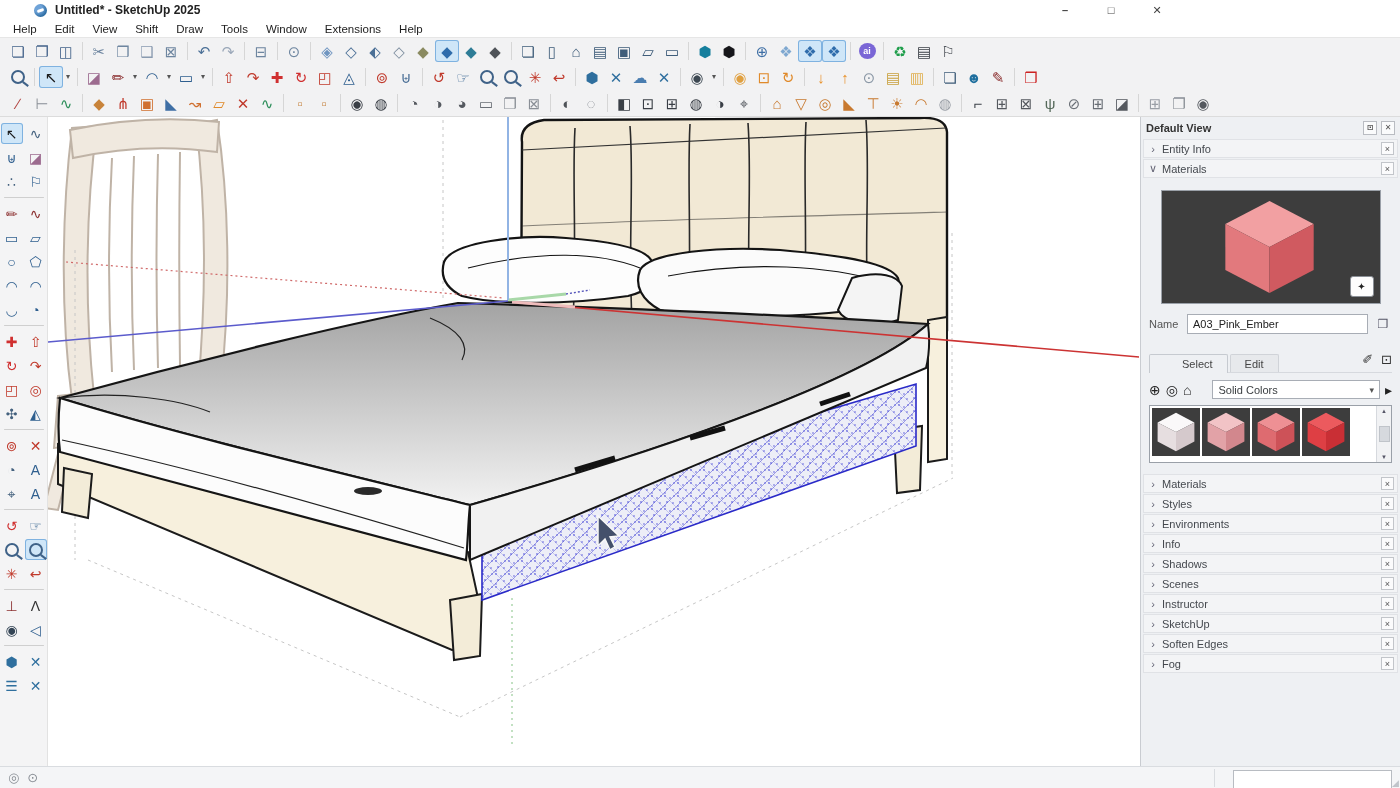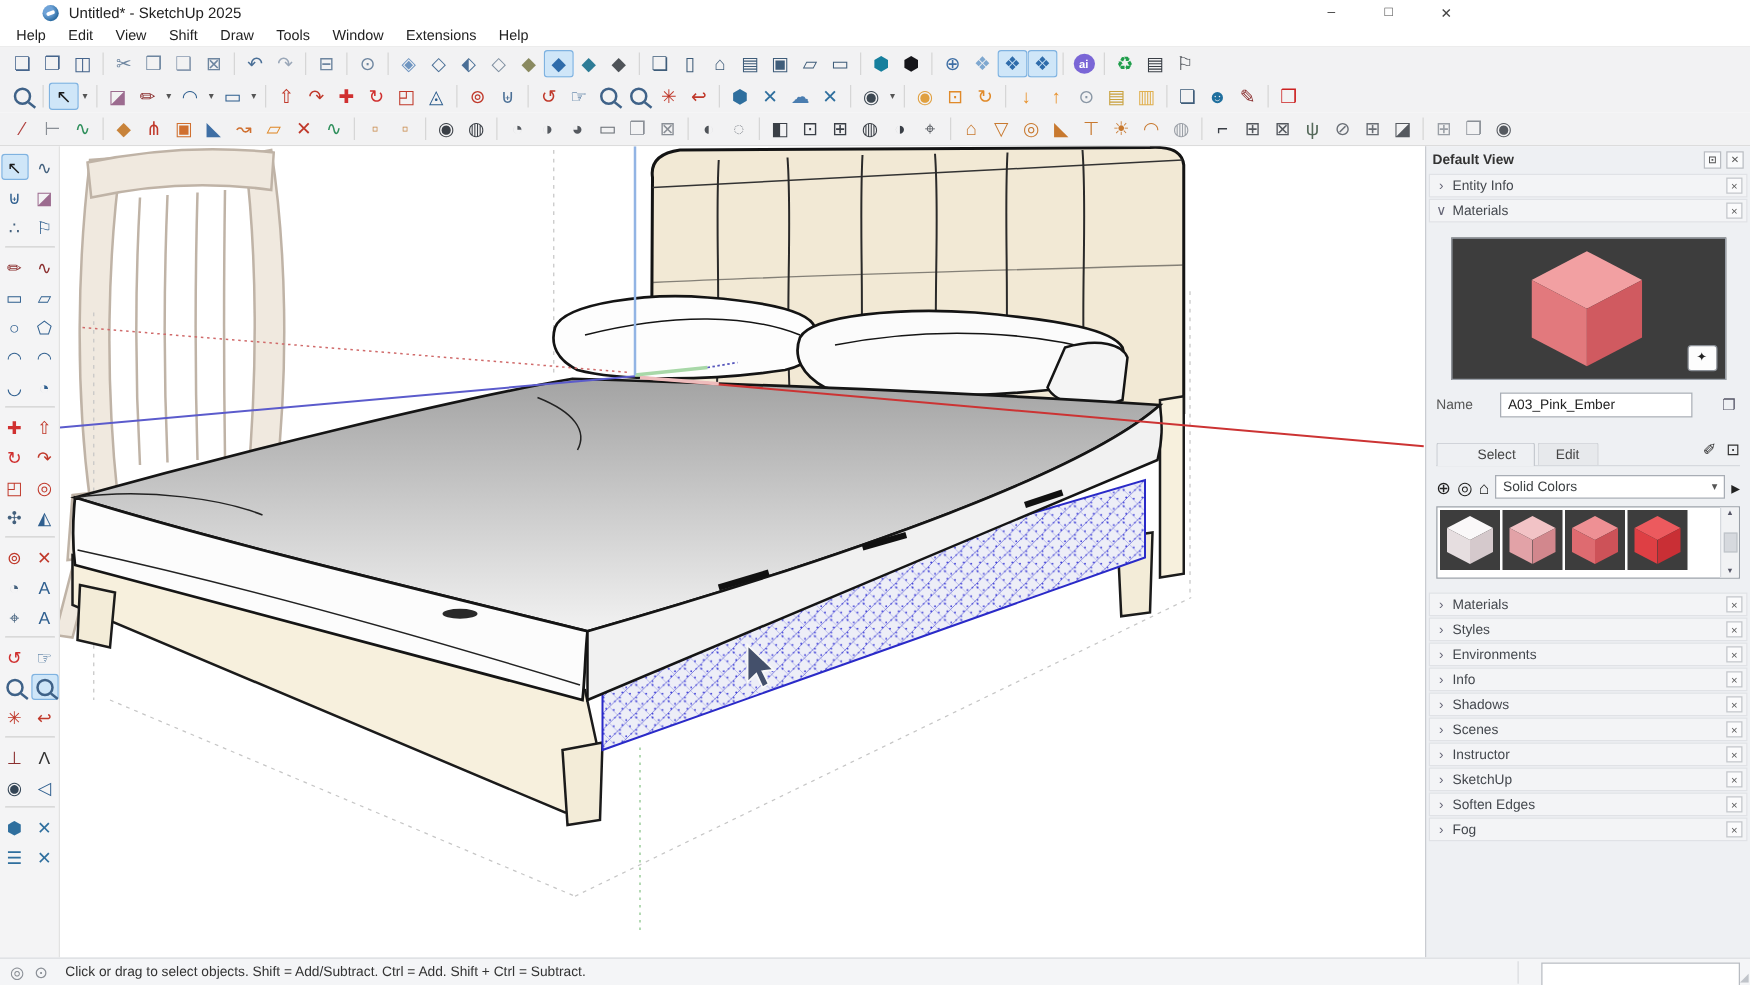--- a/index.html
+++ b/index.html
@@ -1,20 +1,20 @@
 <!DOCTYPE html>
 <html><head>
 <meta charset="utf-8">
 <style>
   html,body{margin:0;padding:0;}
   body{width:1400px;height:788px;position:relative;overflow:hidden;background:#fff;
        font-family:"Liberation Sans","DejaVu Sans",sans-serif;-webkit-font-smoothing:antialiased;}
   
   .titlebar{position:absolute;left:0;top:0;width:1180px;height:20px;background:#ffffff;
-            border-bottom:1px solid #ececec;display:flex;align-items:center;font-size:12px;color:#222;}
+            border-bottom:1px solid #ececec;display:flex;align-items:center;font-size:12px;color:#222;font-weight:bold;}
   .su-logo{width:13px;height:13px;border-radius:50%;margin:0 8px 0 34px;
            background:radial-gradient(circle at 35% 35%, #6fa3d8 0 30%, #2d6da3 70%);position:relative;}
   .su-logo::after{content:"";position:absolute;left:3px;top:5px;width:7px;height:3px;background:#fff;border-radius:2px;transform:rotate(-20deg);}
   .wbtns{position:absolute;right:0;top:0;height:20px;display:flex;}
   .wbtn{width:46px;height:20px;display:flex;align-items:center;justify-content:center;font-size:11px;color:#444;}
   
   .menubar{position:absolute;left:0;top:20px;width:1400px;height:18px;background:#ffffff;
            border-bottom:1px solid #e6e6e6;display:flex;align-items:center;font-size:11.5px;color:#222;padding-left:4px;box-sizing:border-box;}
   .menu-item{padding:0 9px;}
   
@@ -54,32 +54,32 @@
   .mat-body{padding-bottom:10px;}
   .preview{margin:12px auto 0;width:218px;height:112px;background:#3d3d3d;border:1px solid #9aa0a8;position:relative;}
   .cube{position:relative;}
   .cf{position:absolute;width:100%;height:100%;}
   .cf.top{clip-path:polygon(50% 2%,96% 26%,50% 50%,4% 26%);}
   .cf.left{clip-path:polygon(4% 26%,50% 50%,50% 98%,4% 74%);}
   .cf.right{clip-path:polygon(96% 26%,50% 50%,50% 98%,96% 74%);}
   .preview .cube{position:absolute;width:96px;height:96px;left:60px;top:8px;}
   .spark{position:absolute;right:6px;bottom:6px;width:22px;height:19px;background:#fdfdfd;border:1px solid #8a8f96;border-radius:3px;
          display:flex;align-items:center;justify-content:center;font-size:10px;color:#222;}
-  .namerow{display:flex;align-items:center;margin:10px 8px 0;gap:20px;}
+  .namerow{display:flex;align-items:center;margin:10px 8px 0;gap:6px;}
   .namelabel{color:#555;width:32px;}
   .nameinput{flex:1;height:18px;border:1px solid #a8adb5;background:#fff;font-size:11px;padding:0 5px;
              font-family:"Liberation Sans","DejaVu Sans",sans-serif;color:#222;}
   .copybtn{width:18px;height:16px;display:flex;align-items:center;justify-content:center;color:#556;font-size:12px;}
   .tabs{display:flex;align-items:flex-end;margin:16px 8px 0;height:22px;border-bottom:1px solid #d6d9de;position:relative;}
   .tab{padding:3px 14px 2px;border:1px solid #d0d3d8;border-bottom:none;background:#e7e9ec;margin-right:2px;border-radius:2px 2px 0 0;color:#444;}
   .tab.active{background:#eef0f3;border-color:#c6cad0;position:relative;top:1px;padding-bottom:3px;padding-left:32px;}
   .tabicons{position:absolute;right:0;top:2px;display:flex;gap:8px;font-size:13px;color:#333;}
   .matbar{display:flex;align-items:center;margin:7px 8px 0;gap:5px;}
   .mbicon{font-size:14px;color:#222;line-height:1;}
-  .matselect{flex:1;height:19px;border:1px solid #a8adb5;background:#fff;display:flex;align-items:center;padding:0 5px;box-sizing:border-box;}
+  .matselect{flex:1;height:19px;border:1px solid #a8adb5;background:#fff;display:flex;align-items:center;padding:0 5px;box-sizing:border-box;margin-left:16px;}
   .matselect .caret{margin-left:auto;font-size:9px;color:#555;}
   .swwrap{margin:6px 8px 0;height:58px;background:#ffffff;border:1px solid #9aa0a8;position:relative;display:flex;padding:2px;gap:2px;box-sizing:border-box;}
   .sw{width:48px;height:48px;background:#3d3d3d;display:flex;align-items:center;justify-content:center;}
   .sw .cube{width:40px;height:40px;}
   .swscroll{position:absolute;right:0;top:0;bottom:0;width:15px;background:#f1f2f4;border-left:1px solid #d6d9de;
             display:flex;flex-direction:column;align-items:center;justify-content:space-between;font-size:6px;color:#556;padding:2px 0;box-sizing:border-box;}
   .swthumb{width:9px;height:14px;background:#d6d9de;border:1px solid #c0c4ca;}
   
   .status{position:absolute;left:0;top:766px;width:1400px;height:22px;background:#f4f5f7;border-top:1px solid #d9dce0;
           display:flex;align-items:center;font-size:11px;color:#333;box-sizing:border-box;}
@@ -1137,17 +1137,16 @@
         <span class="chev">›</span>
         <span class="tlabel">Fog</span>
         <span class="tclose">×</span>
       </div>
     </div>
 </div>
 
 <div class="status">
   <span class="sicon">◎</span>
   <span class="sicon">⊙</span>
-  <span class="shint">Click or drag to select objects. Shift = Add/Subtract. Ctrl = Add. Shift + Ctrl = Subtract.</span>
   <span class="sdiv"></span>
   <input class="meas" type="text" value="" style="">
   <span class="grip">◢</span>
 </div>
 
 </body></html>

